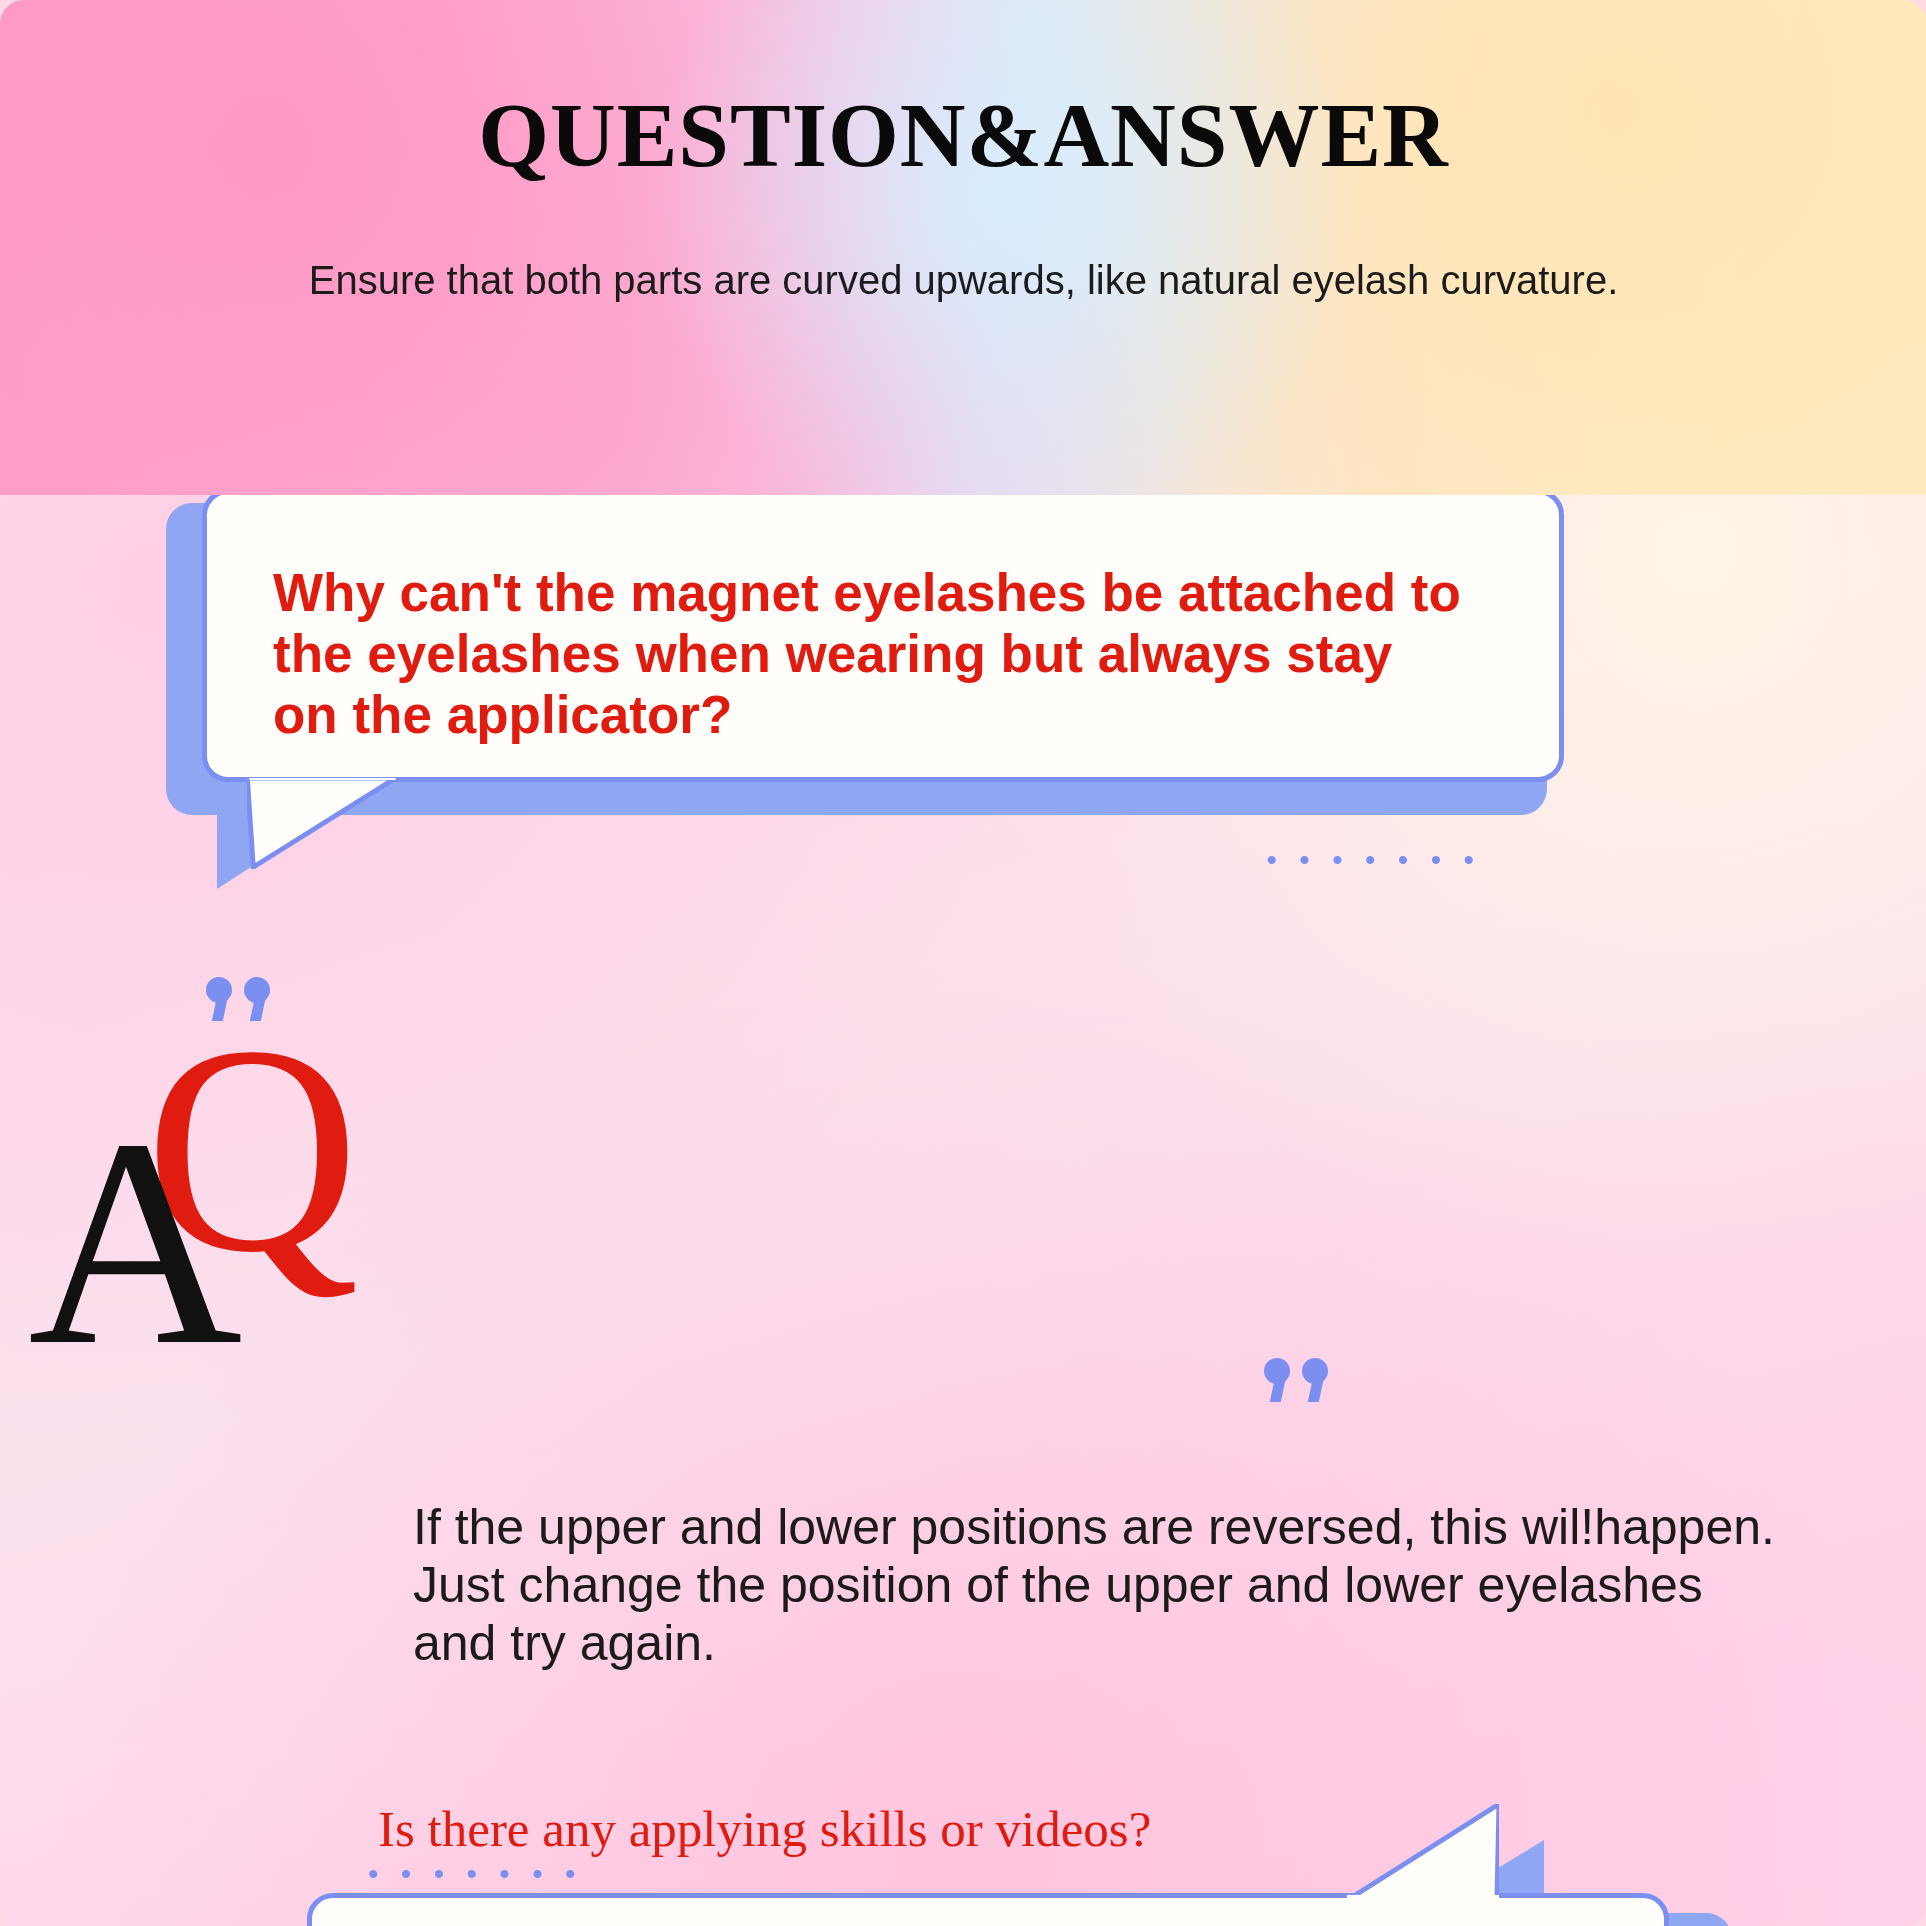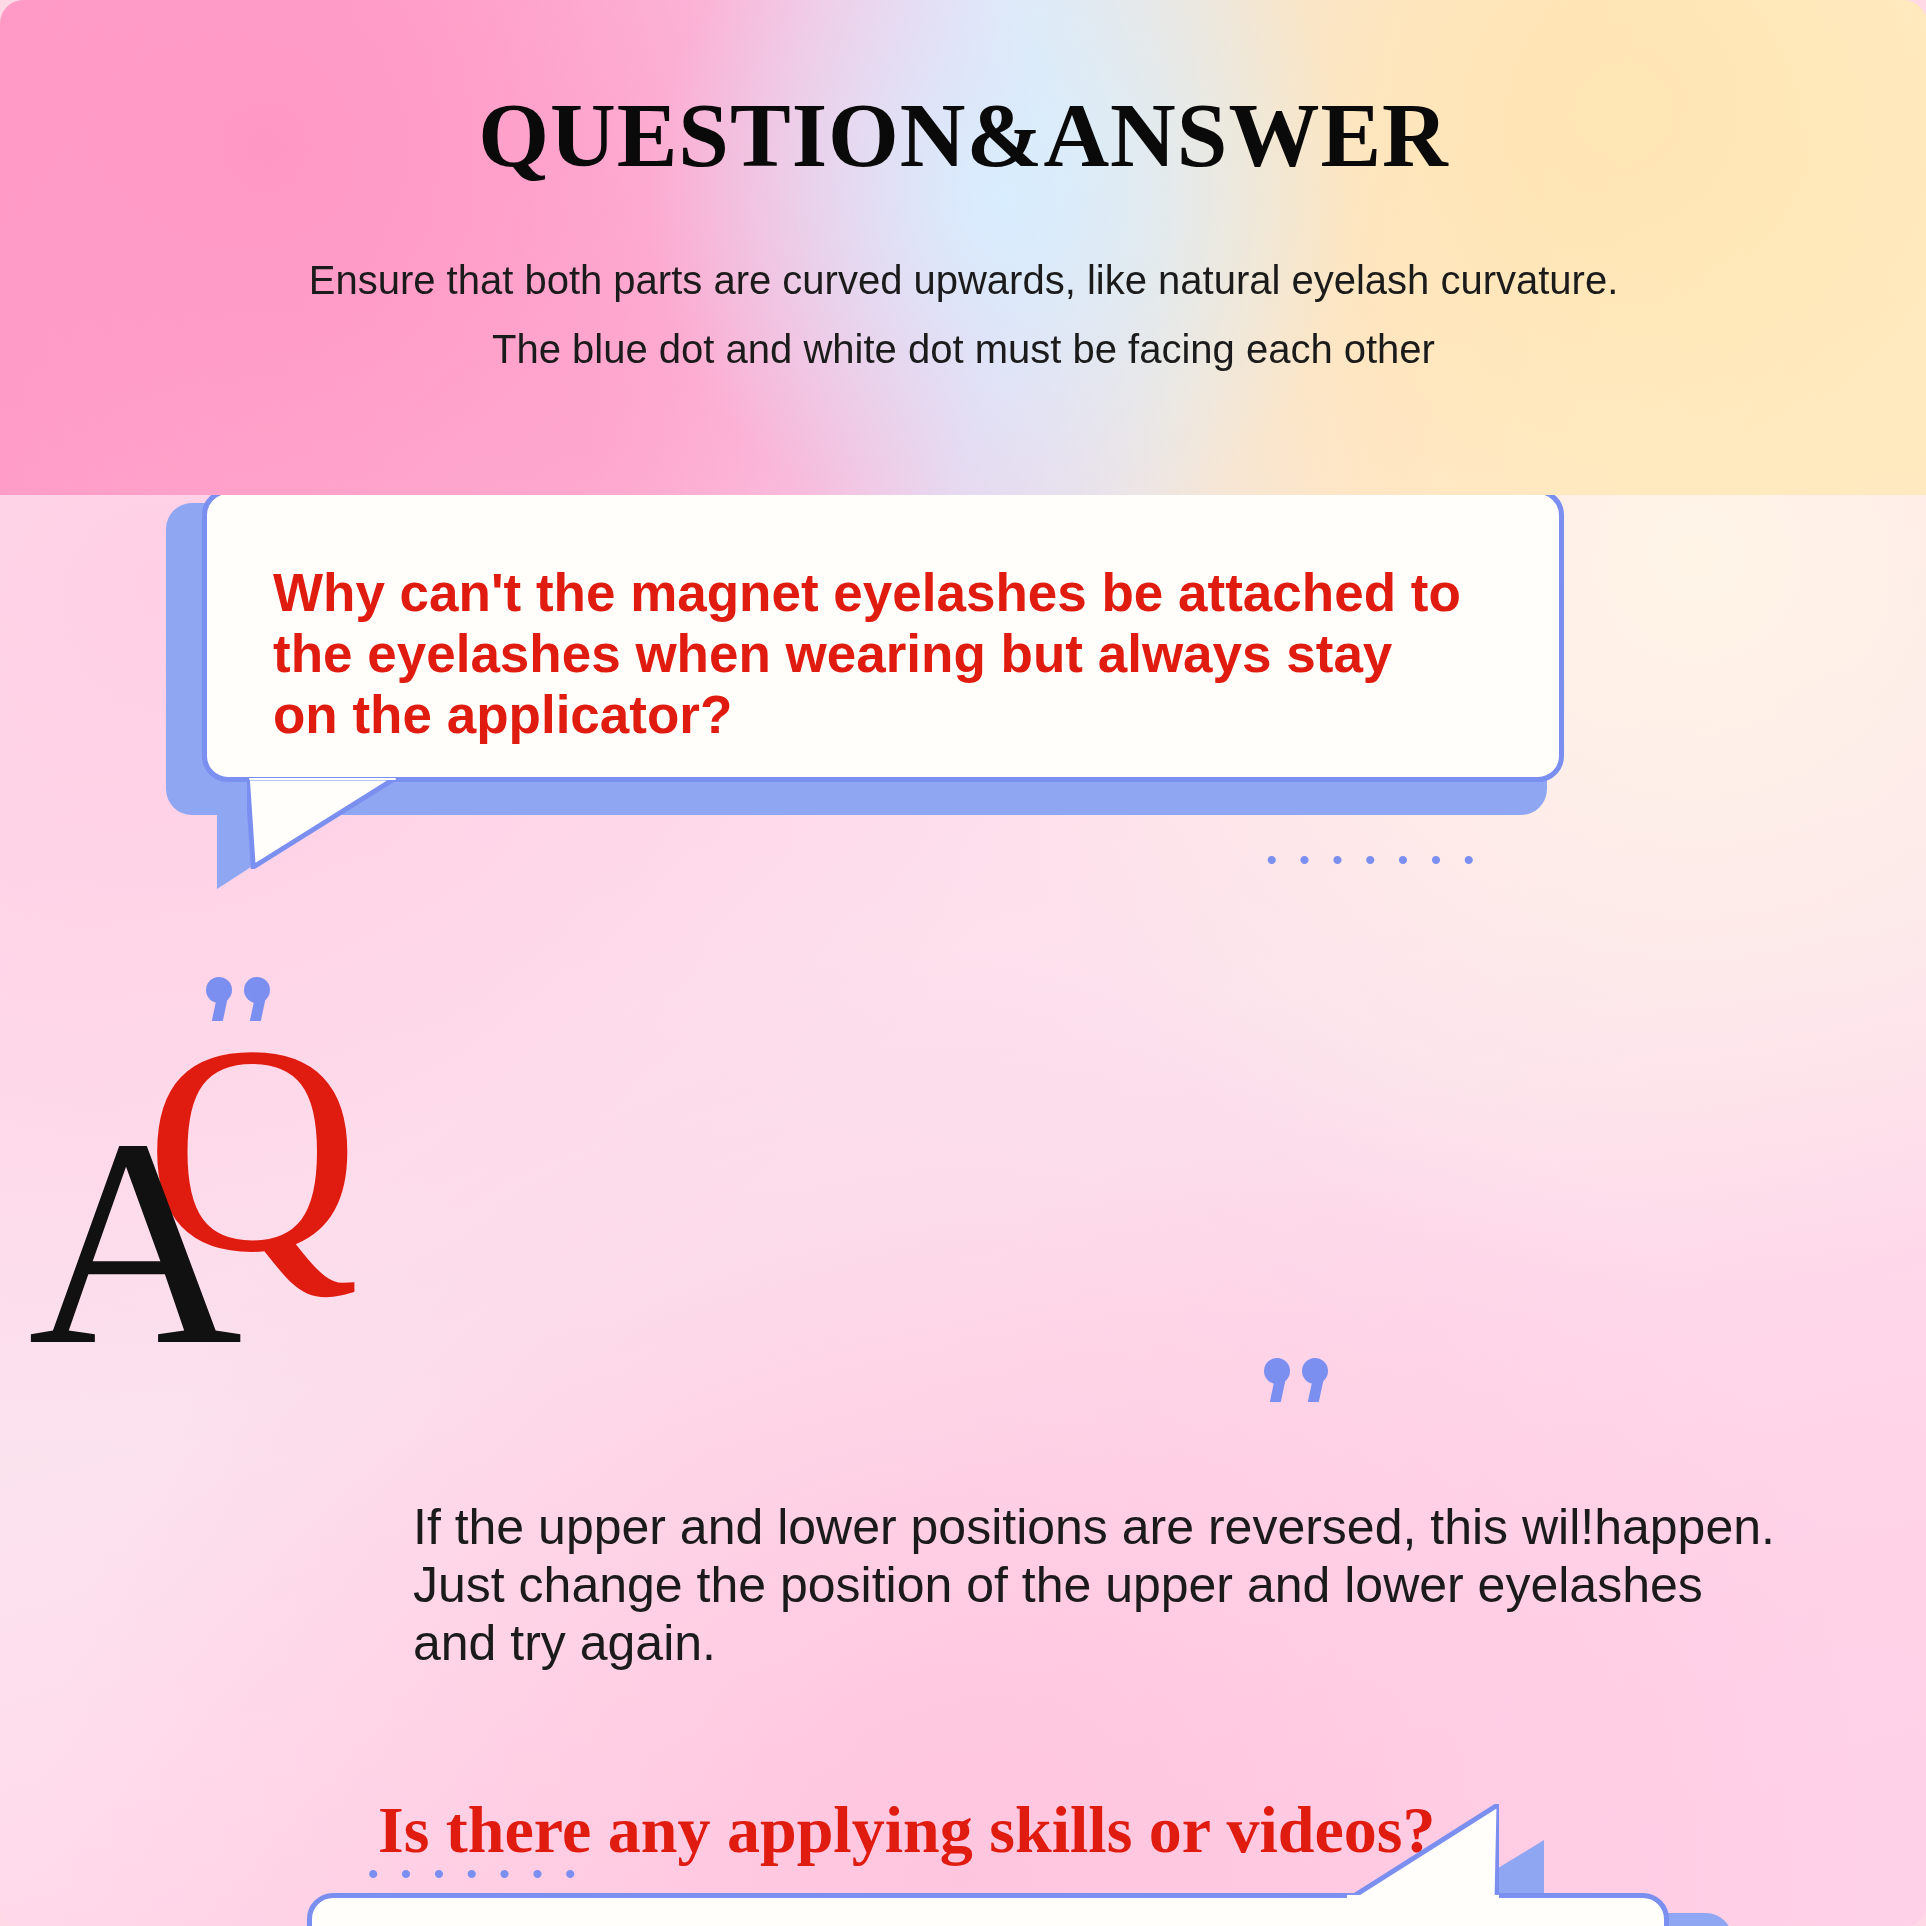--- a/index.html
+++ b/index.html
@@ -272,36 +272,35 @@
   .bubble2-tail svg { display: block; }
   .dots-b2 { left: 61px; top: -34px; }
 
   
   .question2 {
     position: absolute;
     left: 378px;
     top: 1305px;
     width: 1337px;
     font-family: "Liberation Serif", serif;
-    font-weight: bold;
-    font-size: 66px;
+    font-weight: normal;
+    font-size: 51px;
     line-height: 59px;
     color: #e01b10;
   }
 </style>
 </head>
 <body>
 
 <div class="page">
 
   <div class="header-band">
     <div class="header-title">QUESTION&amp;ANSWER</div>
     <div class="header-sub">
       <div>Ensure that both parts are curved upwards, like natural eyelash curvature.</div>
-      <div>The blue dot and white dot must be facing each other</div>
     </div>
   </div>
 
   <div class="body-band">
 
     <div class="deco-letter qa-top-q">Q</div>
     <div class="deco-letter qa-top-a">A</div>
 
     <div class="deco-letter qa-bot-q">Q</div>
     <div class="deco-letter qa-bot-a">A</div>

